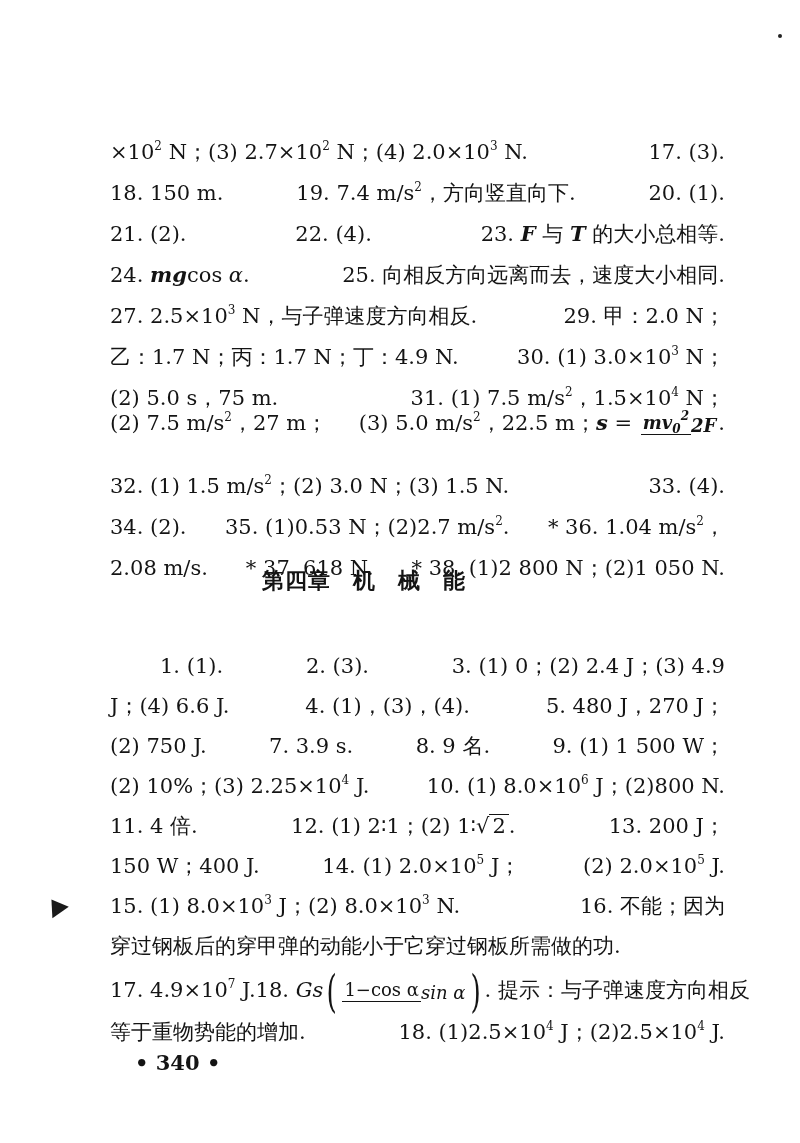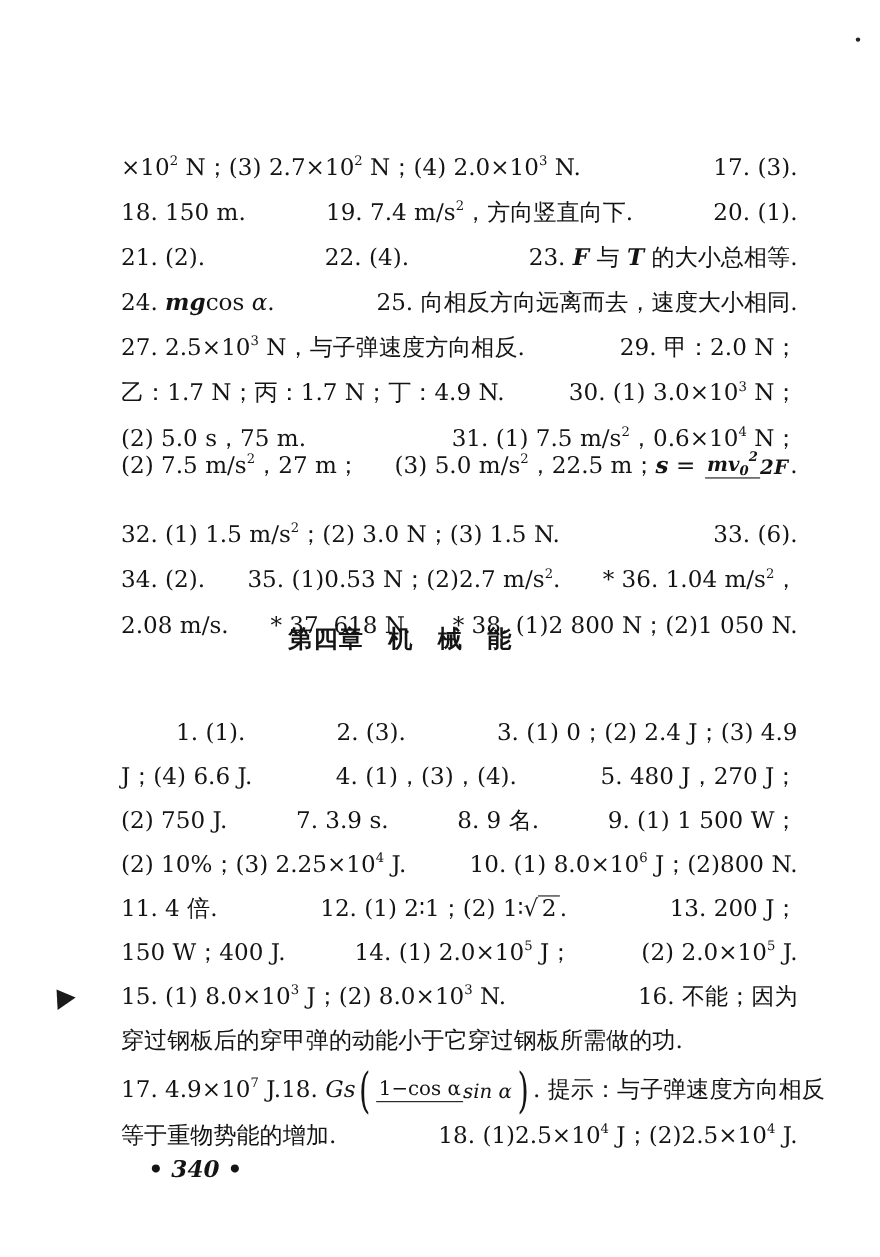--- a/index.html
+++ b/index.html
@@ -72,21 +72,20 @@
       display: inline-block;
       border-top: 1.5px solid #141414;
       padding: 0 3px;
       line-height: 1.1;
     }
     .pagenum {
       position: absolute;
       left: 135px;
       top: 1050px;
       font-size: 21px;
-      font-style: italic;
       font-weight: bold;
     }
     .speck {
       position: absolute;
       background: #222;
       border-radius: 50%;
     }
     .blot {
       position: absolute;
       left: 46px; top: 898px;
@@ -129,34 +128,34 @@
     <span class="seg">29. 甲：2.0 N；</span>
   </div>
 
   <div class="line" style="top:337px">
     <span class="seg">乙：1.7 N；丙：1.7 N；丁：4.9 N.</span>
     <span class="seg"><span>30. (1) 3.0×10</span><sup>3</sup><span> N；</span></span>
   </div>
 
   <div class="line" style="top:378px">
     <span class="seg">(2) 5.0 s，75 m.</span>
-    <span class="seg"><span>31. (1) 7.5 m/s</span><sup>2</sup><span>，0.6×10</span><sup>4</sup><span> N；</span></span>
+    <span class="seg"><span>31. (1) 7.5 m/s</span><sup>2</sup><span>，1.5×10</span><sup>4</sup><span> N；</span></span>
   </div>
 
   <div class="line" style="top:400px;height:46px;line-height:46px">
     <span class="seg"><span>(2) 7.5 m/s</span><sup>2</sup><span>，27 m；</span></span>
     <span class="seg"><span>(3) 5.0 m/s</span><sup>2</sup><span>，22.5 m；</span><span class="bi">s</span><span> = </span><span class="frac">
           <span class="num bi"><span>mv</span><sub>0</sub><sup>2</sup></span>
           <span class="den bi">2F</span>
         </span><span>.</span></span>
   </div>
 
   <div class="line" style="top:466px">
     <span class="seg"><span>32. (1) 1.5 m/s</span><sup>2</sup><span>；(2) 3.0 N；(3) 1.5 N.</span></span>
-    <span class="seg">33. (6).</span>
+    <span class="seg">33. (4).</span>
   </div>
 
   <div class="line" style="top:507px">
     <span class="seg">34. (2).</span>
     <span class="seg"><span>35. (1)0.53 N；(2)2.7 m/s</span><sup>2</sup><span>.</span></span>
     <span class="seg"><span>* 36. 1.04 m/s</span><sup>2</sup><span>，</span></span>
   </div>
 
   <div class="line" style="top:548px">
     <span class="seg">2.08 m/s.</span>

